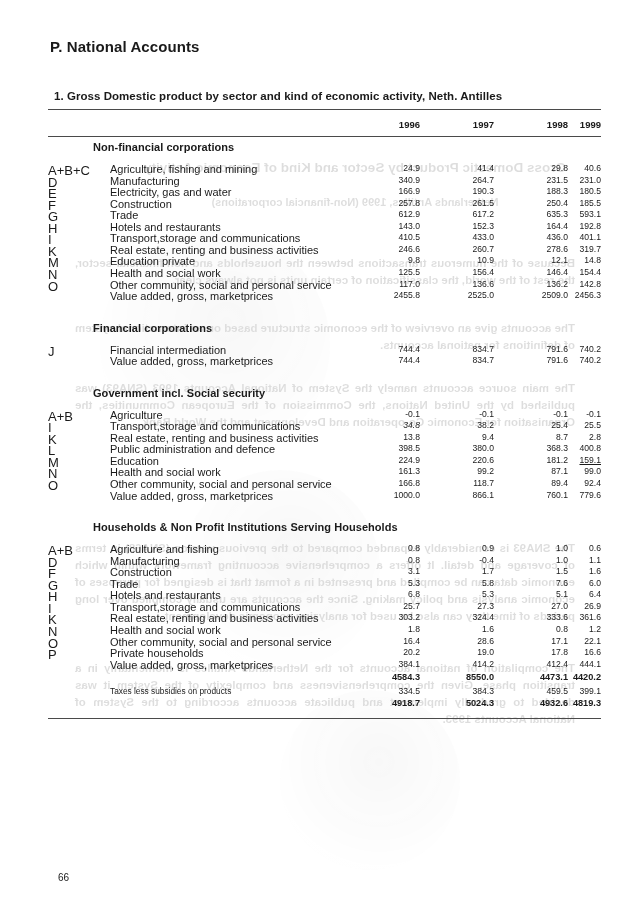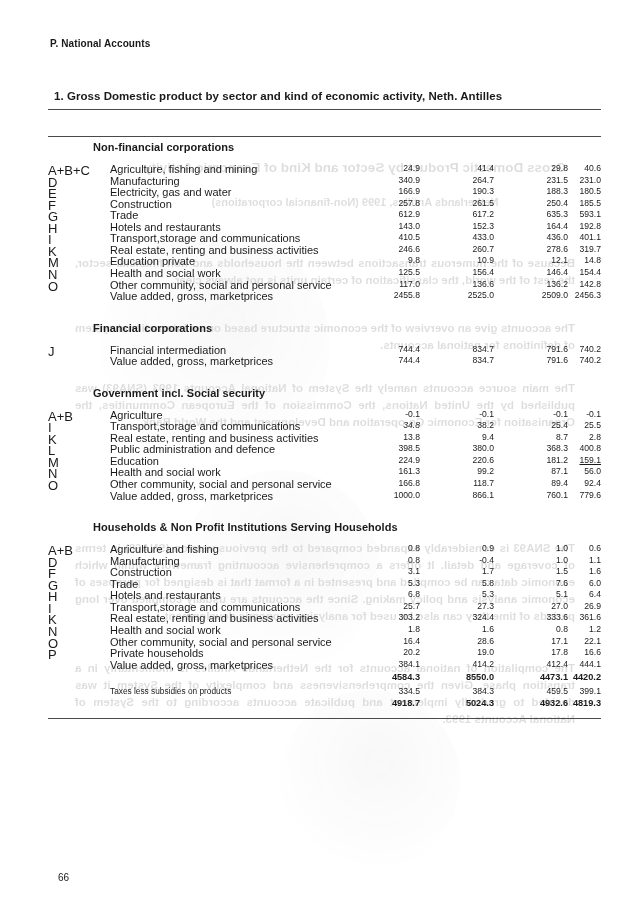--- a/index.html
+++ b/index.html
@@ -58,21 +58,21 @@
     border-radius: 50%;
     background: radial-gradient(circle at 45% 40%, rgba(80,80,80,0.30), rgba(150,150,150,0.05) 72%);
   }
 
   .page { position: absolute; inset: 0; z-index: 2; }
 
   .section-label {
     position: absolute;
     left: 50px;
     top: 38px;
-    font-size: 10px;
+    font-size: 15px;
     font-weight: bold;
     letter-spacing: 0.1px;
   }
   .table-title {
     position: absolute;
     left: 54px;
     top: 90px;
     font-size: 11.5px;
     font-weight: bold;
     letter-spacing: 0.05px;
@@ -187,20 +187,26 @@
   <div class="ghost-para" style="left:55px; top:540px; width:500px;">The SNA93 is considerably expanded compared to the previous version (SNA68) in terms of coverage and detail. It offers a comprehensive accounting framework within which economic data can be compiled and presented in a format that is designed for purposes of economic analysis and policy making. Since the accounts are usually compiled over long periods of time they can also be used for analyzing economic development.</div>
   <div class="ghost-para" style="left:55px; top:660px; width:500px;">The compilation of national accounts for the Netherlands Antilles is momentarily in a transition phase. Given the comprehensiveness and complexity of the System it was decided to gradually implement and publicate accounts according to the System of National Accounts 1993.</div>
 </div>
 
 <div class="page">
 
   <div class="section-label">P. National Accounts</div>
   <div class="table-title">1. Gross Domestic product by sector and kind of economic activity, Neth. Antilles</div>
 
   <div class="rule r1"></div>
+  <div class="years">
+      <div class="year" style="left: 312px;">1996</div>
+      <div class="year" style="left: 386px;">1997</div>
+      <div class="year" style="left: 460px;">1998</div>
+      <div class="year" style="left: 493px;">1999</div>
+    </div>
   <div class="rule r2"></div>
 
   <div id="body-slot">
       <div class="grp-head" style="top: 141px;">Non-financial corporations</div>
       <div class="row" style="top: 163px;">
         <span class="code">A+B+C</span>
         <span class="label">Agriculture, fishing and mining</span>
         <span class="val" style="left: 310px;">24.9</span>
         <span class="val" style="left: 384px;">41.4</span>
         <span class="val" style="left: 458px;">29.8</span>
@@ -351,21 +357,21 @@
         <span class="val" style="left: 384px;">220.6</span>
         <span class="val" style="left: 458px;">181.2</span>
         <span class="val" style="left: 491px; text-decoration: underline;">159.1</span>
       </div>
       <div class="row" style="top: 466.45px;">
         <span class="code">N</span>
         <span class="label">Health and social work</span>
         <span class="val" style="left: 310px;">161.3</span>
         <span class="val" style="left: 384px;">99.2</span>
         <span class="val" style="left: 458px;">87.1</span>
-        <span class="val" style="left: 491px;">56.0</span>
+        <span class="val" style="left: 491px;">99.0</span>
       </div>
       <div class="row" style="top: 478px;">
         <span class="code">O</span>
         <span class="label">Other community, social and personal service</span>
         <span class="val" style="left: 310px;">166.8</span>
         <span class="val" style="left: 384px;">118.7</span>
         <span class="val" style="left: 458px;">89.4</span>
         <span class="val" style="left: 491px;">92.4</span>
       </div>
       <div class="row" style="top: 489.55px;">

